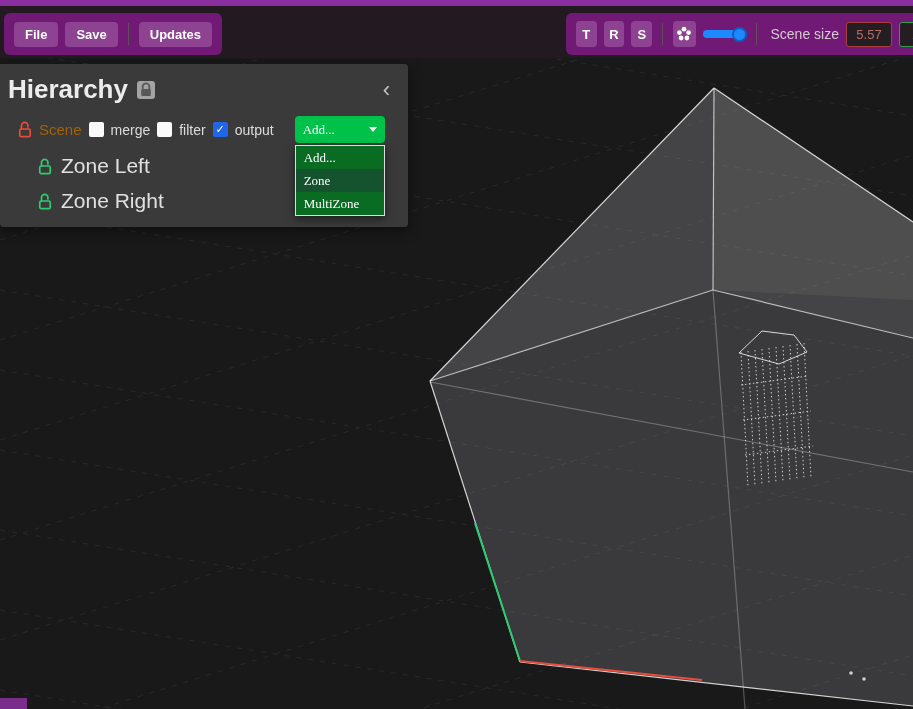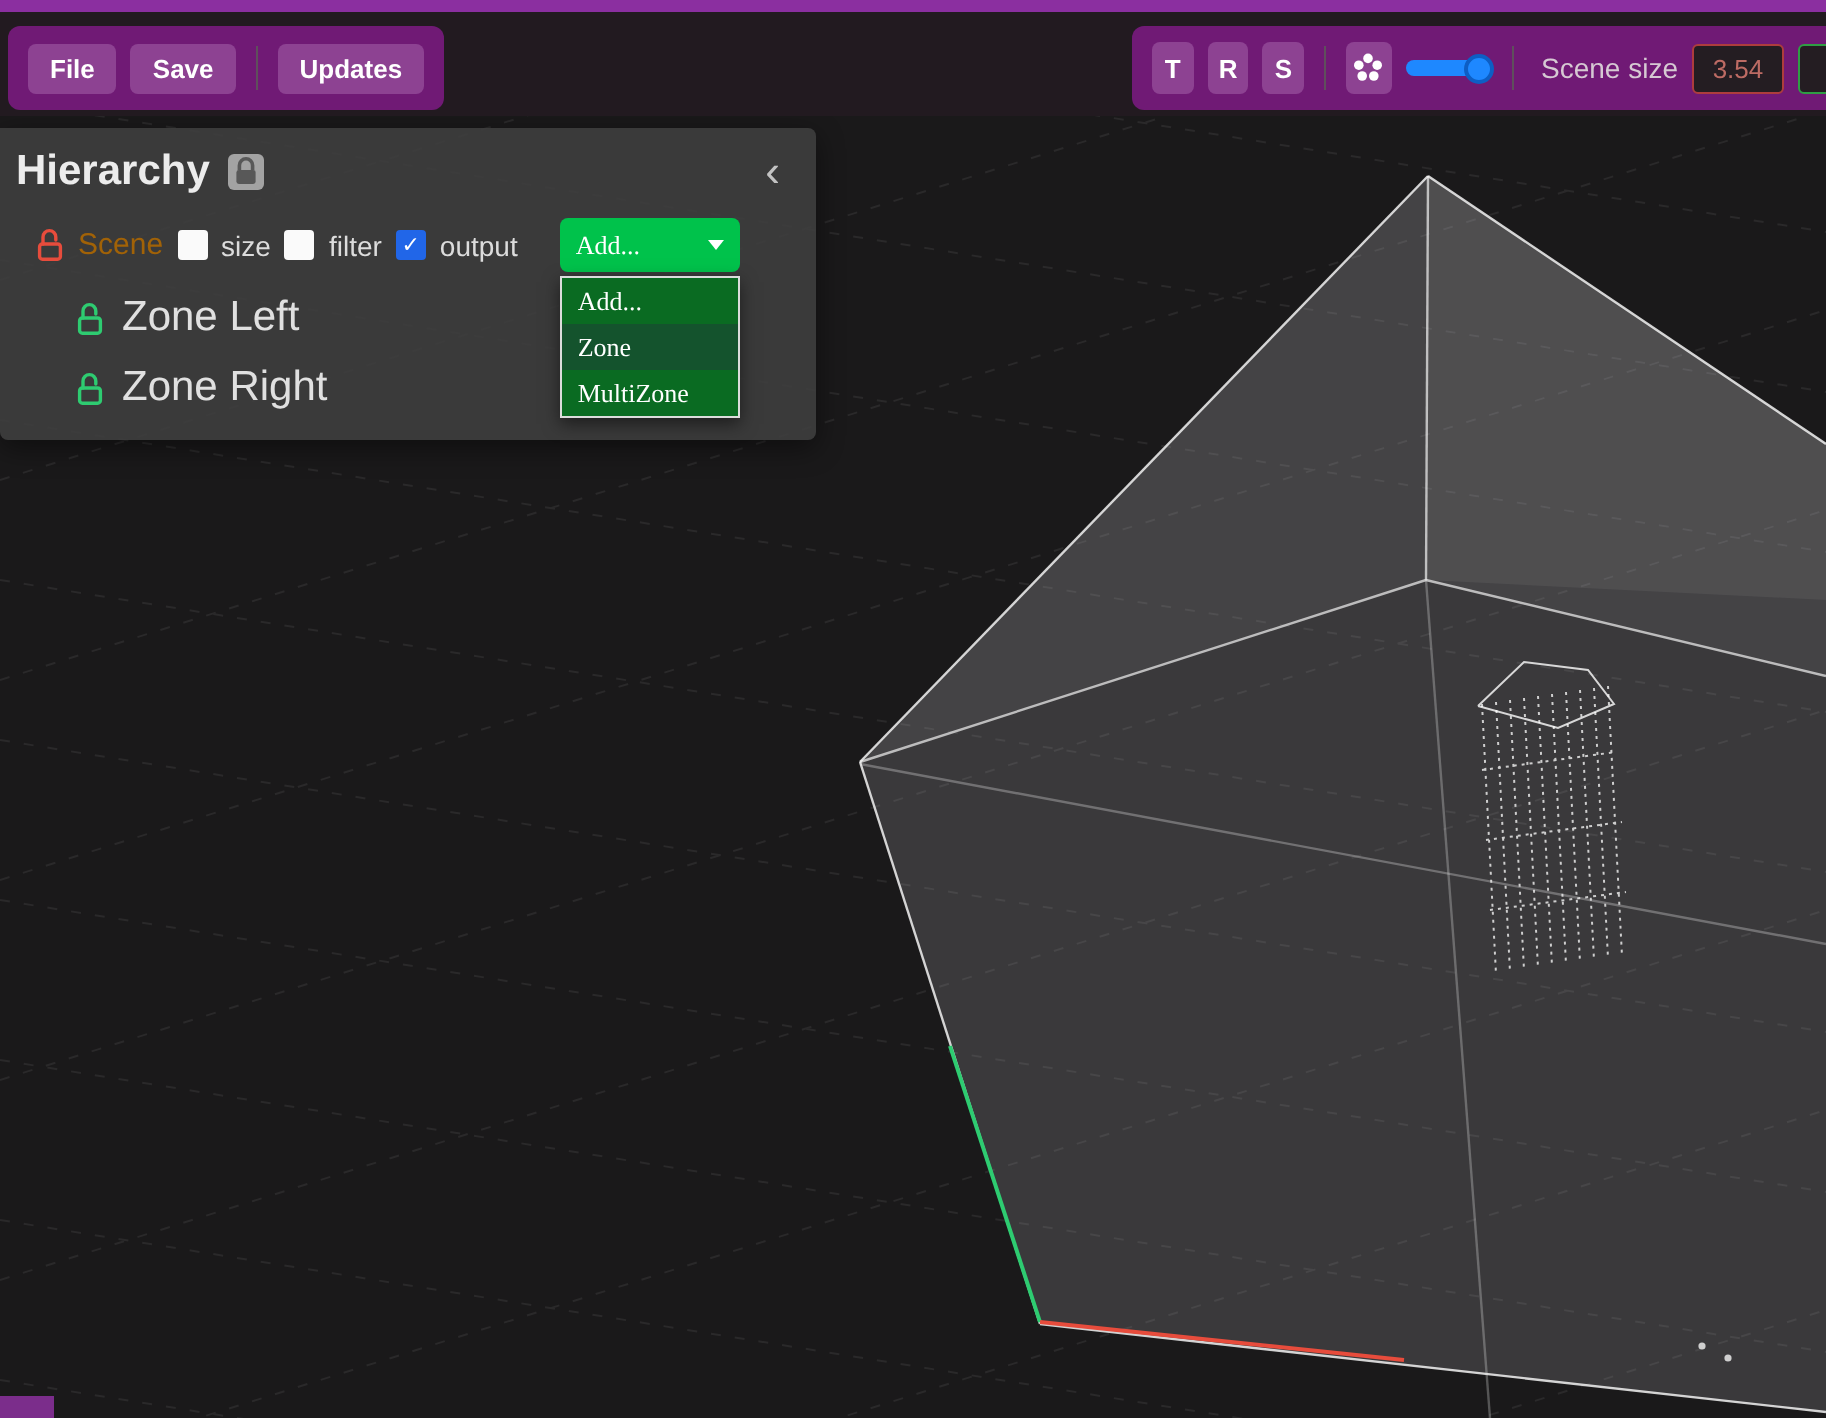--- a/index.html
+++ b/index.html
@@ -40,21 +40,21 @@
     justify-content: center; font-size: 13px; border-radius: 3px;
     background: #241d22; padding: 0 5px; }
   .value-box.red { border: 1px solid #ad3d3d; color: #bd6b64; }
   .value-box.green { border: 1px solid #2f9e44; color: #b9e4b9; margin-right: -22px; min-width: 34px; }
 
   
   .hierarchy { position: absolute; left: 0; top: 64px; width: 408px; z-index: 2;
     background: rgba(62,62,62,0.9); border-radius: 0 4px 4px 4px;
     box-shadow: 0 4px 14px rgba(0,0,0,0.45); padding-bottom: 14px; }
   .h-title-row { display: flex; align-items: center; padding: 10px 10px 2px 8px; }
-  .h-title { font-size: 21px; font-weight: 700; color: #ececec; }
+  .h-title { font-size: 26px; font-weight: 700; color: #ececec; }
   .h-lock { margin-left: 8px; display: inline-flex; }
   .h-collapse { margin-left: auto; margin-right: 8px; color: #c2c2c2;
     font-size: 22px; line-height: 1; cursor: pointer; }
   .world { color: #dcdcdc; font-size: 14px; padding: 5px 0 2px 14px; }
   .scene-row { display: flex; align-items: center; gap: 7px;
     padding: 9px 0 0 18px; font-size: 14px; }
   .scene-label { color: #a16207; font-size: 15px; }
   .cb { width: 15px; height: 15px; background: #fafafa; border-radius: 2px;
     flex: 0 0 auto; cursor: pointer; }
   .cb.checked { background: #2166e8; display: flex; align-items: center;
@@ -173,21 +173,21 @@
           <circle cx="3.4" cy="6.6" r="2.4"></circle>
         </g>
         <circle cx="8" cy="8" r="2" fill="#8d4292"></circle>
       </svg>
     </button>
     <div class="slider">
       <div class="slider-knob"></div>
     </div>
     <div class="vsep"></div>
     <span class="ts-label">Scene size</span>
-    <div class="value-box red">3.54</div>
+    <div class="value-box red">5.57</div>
     <div class="value-box green">2</div>
   </div>
 </div>
 <div class="top-strip"></div>
 
 <div class="hierarchy">
   <div class="h-title-row">
     <span class="h-title">Hierarchy</span>
     <span class="h-lock">
       <svg class="lock-svg" width="20" height="20" viewBox="0 0 20 20">
@@ -201,21 +201,21 @@
 
 
   <div class="scene-row">
     <svg class="lock-svg" width="14" height="17" viewBox="0 0 14 17">
       <path d="M3.5 8 V4.5 a3.2 3.2 0 0 1 6.4 0 V6" fill="none" stroke="#e74c3c" stroke-width="1.7" stroke-linecap="round"></path>
       <rect x="1.8" y="8" width="10.4" height="7.6" rx="1.4" fill="none" stroke="#e74c3c" stroke-width="1.7"></rect>
     </svg>
     <span class="scene-label">Scene</span>
 
     <span class="cb"></span>
-    <span class="cb-label">size</span>
+    <span class="cb-label">merge</span>
 
     <span class="cb"></span>
     <span class="cb-label">filter</span>
 
     <span class="cb checked">
       <span>✓</span>
     </span>
     <span class="cb-label">output</span>
 
     <div class="select-wrap">

